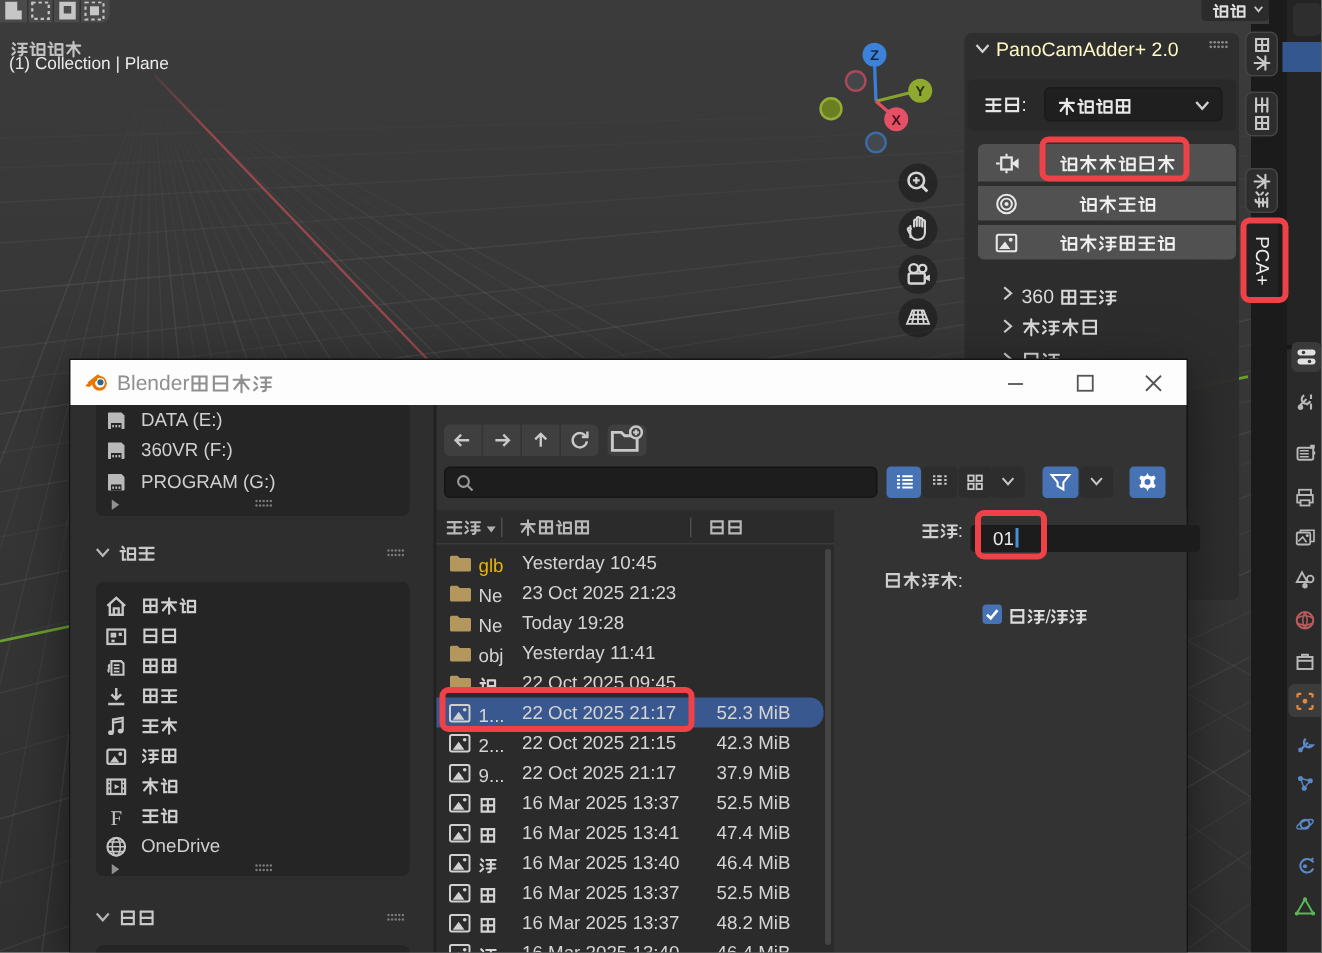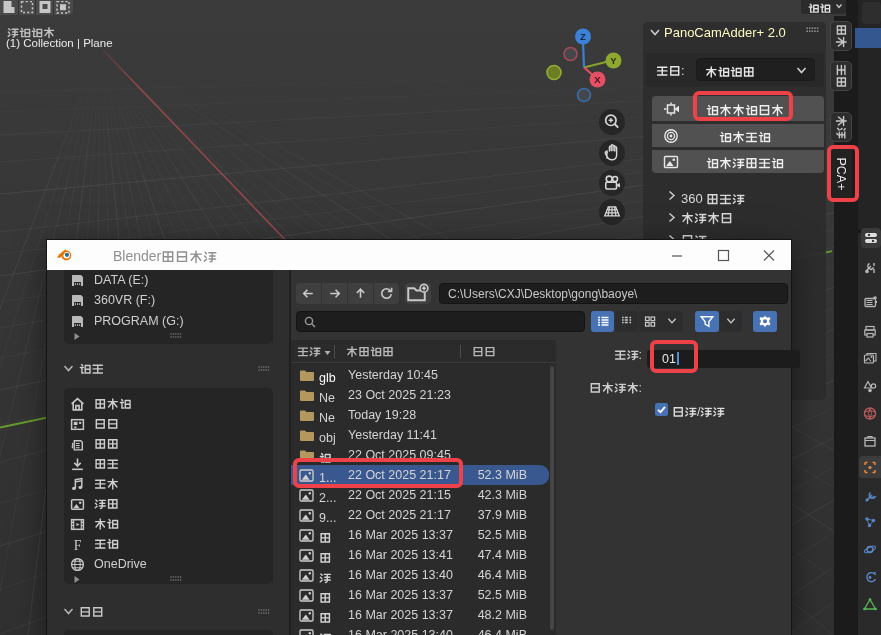--- a/index.html
+++ b/index.html
@@ -380,21 +380,21 @@
     </svg>
 <div style="position:absolute;left:47px;top:240px;width:744px;height:395px;background:#333333;box-shadow:0 8px 30px rgba(0,0,0,0.5);outline:1px solid #141414;"></div>
 <div style="position:absolute;left:47px;top:240px;width:744px;height:30px;background:#fdfdfd;"></div>
 <svg class="abs" style="left:56px;top:247px" width="17" height="15" viewBox="0 0 24 20">
 <path d="M3,11 L13,3 L17,6 L8,12 Z" fill="#ea7600"></path>
 <circle cx="14.5" cy="11.5" r="7" fill="#ea7600"></circle>
 <circle cx="15" cy="11" r="4.6" fill="#ffffff"></circle>
 <circle cx="15.5" cy="10.5" r="2.9" fill="#2d6a93"></circle>
 <path d="M1,14 L10,6 L13,8 L5,15 Z" fill="#ea7600"></path>
 </svg>
-<div style="position:absolute;left:78px;top:247px;margin-left:35px;"><span style="font-size:14px;color:#8f8f8f;"><span>Blender</span><svg width="56" height="16" viewBox="0 0 48 13.71" style="vertical-align:middle;opacity:1.0">
+<div style="position:absolute;left:78px;top:247px;"><span style="font-size:14px;color:#8f8f8f;"><span>Blender</span><svg width="56" height="16" viewBox="0 0 48 13.71" style="vertical-align:middle;opacity:1.0">
           <path d="M2,2 H10 V10 H2 Z M6,2 V10 M2,6 H10" transform="translate(0,0.6)" fill="none" stroke="#8f8f8f" stroke-width="1.22" stroke-linecap="round"></path>
           <path d="M2.2,2 H9.8 V10 H2.2 Z M2.2,6 H9.8" transform="translate(12,0.6)" fill="none" stroke="#8f8f8f" stroke-width="1.22" stroke-linecap="round"></path>
           <path d="M6,1.2 V11 M1.5,3.8 H10.5 M5.6,4.4 L2,9 M6.4,4.4 L10,9" transform="translate(24,0.6)" fill="none" stroke="#8f8f8f" stroke-width="1.22" stroke-linecap="round"></path>
           <path d="M1.8,2.2 L3,3.4 M1.4,5.4 L2.6,6.6 M1.2,9.8 L3,8.2 M5,2.6 H11 M7.9,2.6 V9 Q7.9,10.4 6.2,10.4 M5.6,5.4 H10.4 M5.2,8 H10.8" transform="translate(36,0.6)" fill="none" stroke="#8f8f8f" stroke-width="1.22" stroke-linecap="round"></path>
         </svg></span></div>
 <svg class="abs" style="left:670px;top:250px" width="14" height="12" viewBox="0 0 14 12">
       <line x1="2" y1="6" x2="12" y2="6" stroke="#555" stroke-width="1.2"></line>
     </svg>
 <svg class="abs" style="left:716px;top:249px" width="14" height="13" viewBox="0 0 14 13">
       <rect x="2.5" y="1.5" width="10" height="10" fill="none" stroke="#555" stroke-width="1.2"></rect>
@@ -630,23 +630,20 @@
         <path d="M12.8,2.5 V6 H9.3" fill="none" stroke="#c9c9c9" stroke-width="1.5"></path>
       </svg>
     </div>
 <div style="position:absolute;left:405px;top:283px;width:26px;height:21px;background:#3f3f3f;border-radius:4px;">
       <svg width="26" height="21" viewBox="0 0 17 14">
         <path d="M2,3.5 H6 L7.5,5 H13 V11.5 H2 Z" fill="none" stroke="#c9c9c9" stroke-width="1.3"></path>
         <circle cx="12.5" cy="3.5" r="2.6" fill="#3f3f3f" stroke="#c9c9c9" stroke-width="1.1"></circle>
         <path d="M12.5,2.2 V4.8 M11.2,3.5 H13.8" stroke="#c9c9c9" stroke-width="1.1"></path>
       </svg>
     </div>
-<div style="position:absolute;left:439px;top:283px;width:349px;height:21px;background:#1d1d1d;border-radius:4px;border:1px solid #141414;font-size:12px;color:#c8c8c8;">
-      <span style="position:absolute;left:8px;top:2.5px;white-space:pre;">C:\Users\CXJ\Desktop\gong\baoye\</span>
-    </div>
 <div style="position:absolute;left:296px;top:311px;width:289px;height:21px;background:#1d1d1d;border-radius:4px;border:1px solid #141414;">
       <svg style="position:absolute;left:6px;top:3px" width="14" height="14" viewBox="0 0 14 14">
         <circle cx="6" cy="6" r="3.6" fill="none" stroke="#999" stroke-width="1.4"></circle>
         <line x1="8.8" y1="8.8" x2="12" y2="12" stroke="#999" stroke-width="1.4"></line>
       </svg>
     </div>
 <div style="position:absolute;left:591px;top:311px;width:23px;height:21px;background:#4772b3;border-radius:3px;">
       <svg width="23" height="21" viewBox="0 0 15 15" style="padding:3px 4.0px">
         <path d="M3,3.5 h2 M3,6 h2 M3,8.5 h2 M3,11 h2 M6.5,3.5 h7 M6.5,6 h7 M6.5,8.5 h7 M6.5,11 h7" stroke="#fff" stroke-width="1.3"></path>
       </svg>
@@ -710,21 +707,21 @@
         <path d="M2.2,2 H9.8 V10 H2.2 Z M2.2,6 H9.8" transform="translate(0,0.6)" fill="none" stroke="#b8b8b8" stroke-width="1.42" stroke-linecap="round"></path>
         <path d="M2.2,2 H9.8 V10 H2.2 Z M2.2,6 H9.8" transform="translate(12,0.6)" fill="none" stroke="#b8b8b8" stroke-width="1.42" stroke-linecap="round"></path>
       </svg>
     </div>
 <div style="position:absolute;left:291px;top:361.5px;width:265px;height:1px;background:#3a3a3a;"></div>
 <div class="abs" style="left:299px;top:369.2px">
       <svg width="16" height="13" viewBox="0 0 16 13">
         <path d="M1,2.5 Q1,1.5 2,1.5 H6 L7.5,3 H14 Q15,3 15,4 V11 Q15,12 14,12 H2 Q1,12 1,11 Z" fill="#b3975c"></path>
       </svg>
     </div>
-<div style="position:absolute;left:319px;top:368.2px;"><span style="font-size:12.5px;color:#ffffff;"><span>glb</span></span></div>
+<div style="position:absolute;left:319px;top:368.2px;"><span style="font-size:12.5px;color:#eab308;"><span>glb</span></span></div>
 <div style="position:absolute;left:348px;top:368.2px;font-size:12.5px;color:#d4d4d4;white-space:pre;">Yesterday 10:45</div>
 <div class="abs" style="left:299px;top:389.15px">
       <svg width="16" height="13" viewBox="0 0 16 13">
         <path d="M1,2.5 Q1,1.5 2,1.5 H6 L7.5,3 H14 Q15,3 15,4 V11 Q15,12 14,12 H2 Q1,12 1,11 Z" fill="#b3975c"></path>
       </svg>
     </div>
 <div style="position:absolute;left:319px;top:388.15px;"><span style="font-size:12.5px;color:#d4d4d4;"><span>Ne</span></span></div>
 <div style="position:absolute;left:348px;top:388.15px;font-size:12.5px;color:#d4d4d4;white-space:pre;">23 Oct 2025 21:23</div>
 <div class="abs" style="left:299px;top:409.09999999999997px">
       <svg width="16" height="13" viewBox="0 0 16 13">

